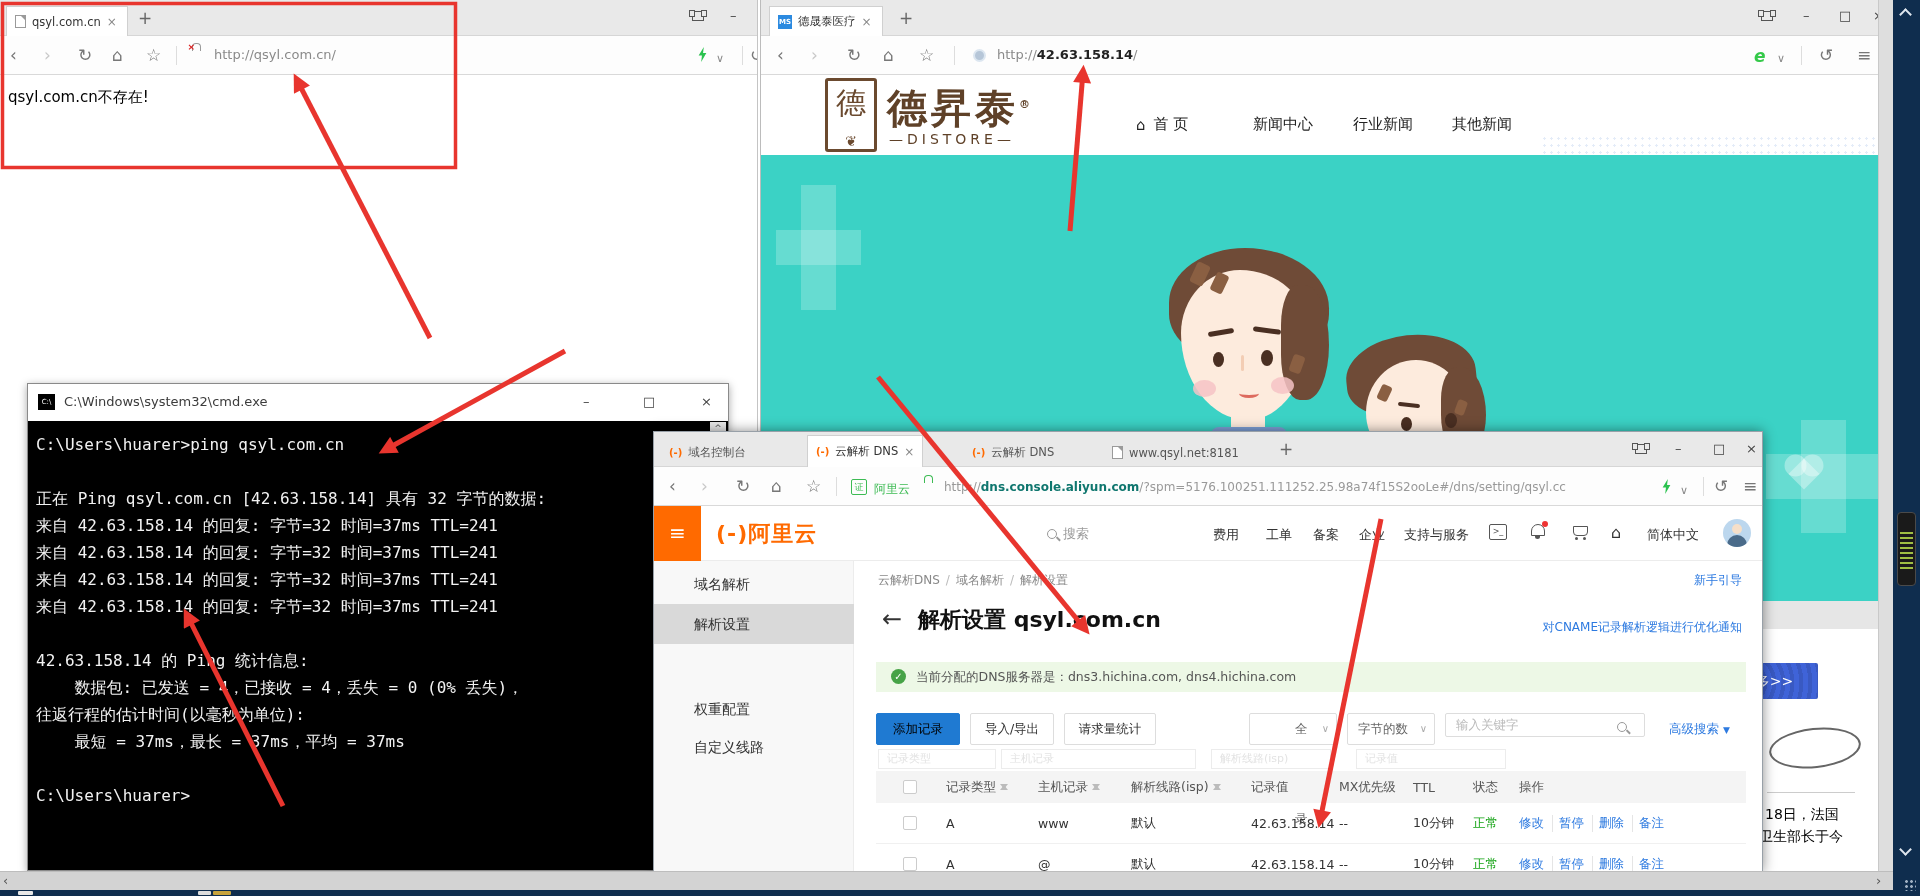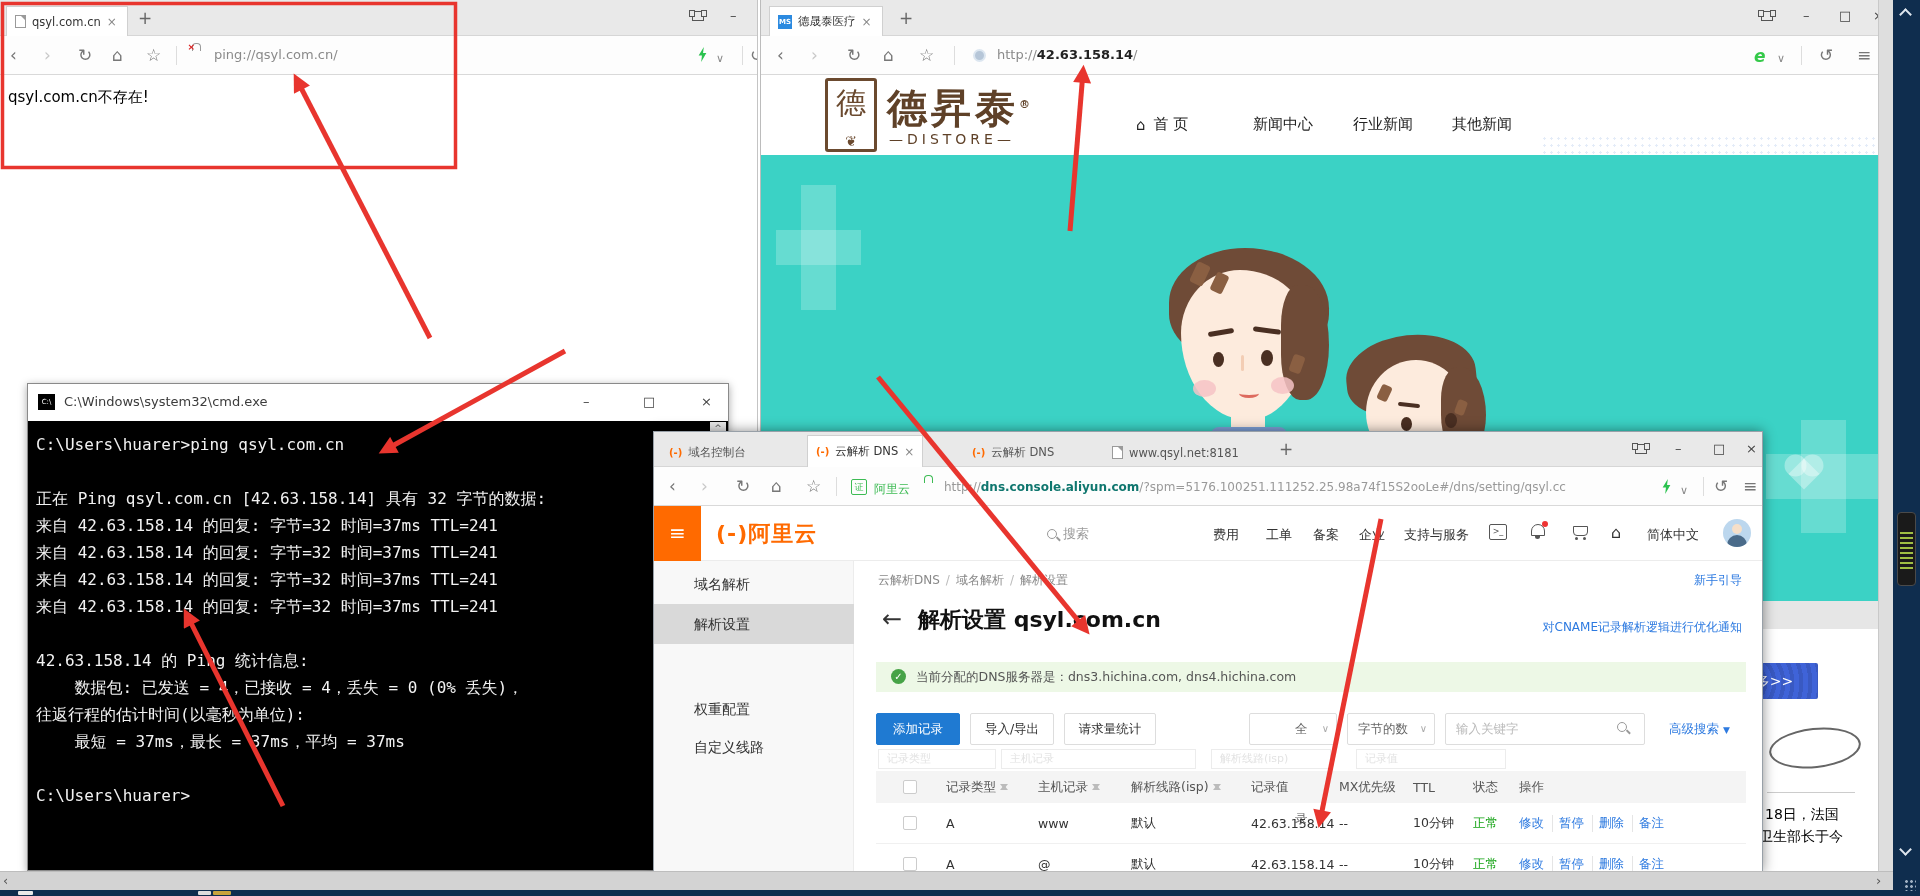--- a/index.html
+++ b/index.html
@@ -106,24 +106,24 @@
   .crumb { position:absolute; left:24px; top:11px; font-size:12px; color:#888; }
   .crumb .s { color:#bbb; padding:0 6px; }
   .bluelink { color:#2d7ae0; }
   .guidelink { position:absolute; right:22px; top:11px; font-size:12px; }
   .backarrow { position:absolute; left:28px; top:44px; font-size:24px; color:#333; }
   .pagetitle { position:absolute; left:64px; top:44px; font-size:22px; font-weight:bold; color:#111; }
   .cnamelink { position:absolute; right:22px; top:58px; font-size:12px; }
   .dnsbar { position:absolute; left:22px; top:101px; width:870px; height:30px; background:#edf8e6; font-size:12.5px; color:#555; line-height:30px; padding-left:40px; }
   .dnsbar .ck { position:absolute; left:15px; top:7px; width:15px; height:15px; background:#47a347; border-radius:50%; color:#fff; font-size:10px; line-height:15px; text-align:center; padding-left:0; }
   .btn { position:absolute; top:152px; height:32px; line-height:30px; text-align:center; font-size:12.5px; border:1px solid #ddd; background:#fff; color:#333; border-radius:2px; }
-  .btn.primary { background:#1f7ad2; border-color:#1f7ad2; color:#ffffff; }
+  .btn.primary { background:#1f7ad2; border-color:#1f7ad2; color:#000000; }
   .selbox { position:absolute; top:152px; height:32px; border:1px solid #ddd; background:#fff; border-radius:2px; font-size:12.5px; color:#666; line-height:30px; padding:0 22px 0 10px; }
   .selbox .v { position:absolute; right:7px; top:0; color:#aaa; font-size:10px; }
-  .kw { position:absolute; left:591px; top:152px; width:200px; height:32px; border:1px solid #ddd; border-radius:2px; font-size:12.5px; color:#c2410c; padding:0 28px 0 10px; outline:none; }
+  .kw { position:absolute; left:591px; top:152px; width:200px; height:24px; border:1px solid #ddd; border-radius:2px; font-size:12.5px; color:#c2410c; padding:0 28px 0 10px; outline:none; }
   .kw::placeholder { color:#bbb; }
   .kwsearch { position:absolute; left:763px; top:161px; }
   .advlink { position:absolute; left:815px; top:160px; font-size:12.5px; }
   .ghost { position:absolute; top:188px; height:20px; border:1px solid #ececec; background:#fff; font-size:11px; color:#e3e3e3; line-height:18px; padding-left:8px; overflow:hidden; }
   .thead { position:absolute; left:22px; top:210px; width:870px; height:32px; background:#f4f4f4; font-size:12.5px; color:#555; }
   .trow { position:absolute; left:22px; width:870px; height:41px; border-bottom:1px solid #f0f0f0; font-size:12.5px; color:#333; }
   .cell { position:absolute; top:0; height:100%; display:flex; align-items:center; white-space:nowrap; }
   .cb { position:absolute; top:50%; margin-top:-7px; width:14px; height:14px; border:1px solid #ccc; background:#fff; border-radius:2px; }
   .sortarrows { display:inline-block; margin-left:4px; position:relative; width:8px; height:12px; }
   .sortarrows:before { content:""; position:absolute; top:0; left:0; border:4px solid transparent; border-bottom:5px solid #bbb; }
@@ -163,21 +163,21 @@
     <div class="ctl" style="left:730px;">–</div>
   </div>
   <div class="toolbar">
     <span class="navico" style="left:10px;">‹</span>
     <span class="navico" style="left:44px;color:#c9c9c9;">›</span>
     <span class="navico" style="left:78px;">↻</span>
     <span class="navico" style="left:112px;">⌂</span>
     <span class="navico" style="left:146px;">☆</span>
     <span class="sep" style="left:176px;"></span>
     <span class="abs lockred" style="left:190px;top:12px;"><span class="rx">×</span></span>
-    <span class="urltxt" style="left:214px;">ping://qsyl.com.cn/</span>
+    <span class="urltxt" style="left:214px;">http://qsyl.com.cn/</span>
     <span class="abs bolt" style="left:697px;top:11px;"></span>
     <span class="navico chev" style="left:716px;top:13px;">∨</span>
     <span class="sep" style="left:742px;"></span>
     <span class="navico" style="left:750px;">↺</span>
   </div>
   <div class="content-text">qsyl.com.cn不存在!</div>
 </div>
 
 <div class="win" id="win-right">
   <div class="tabstrip">

